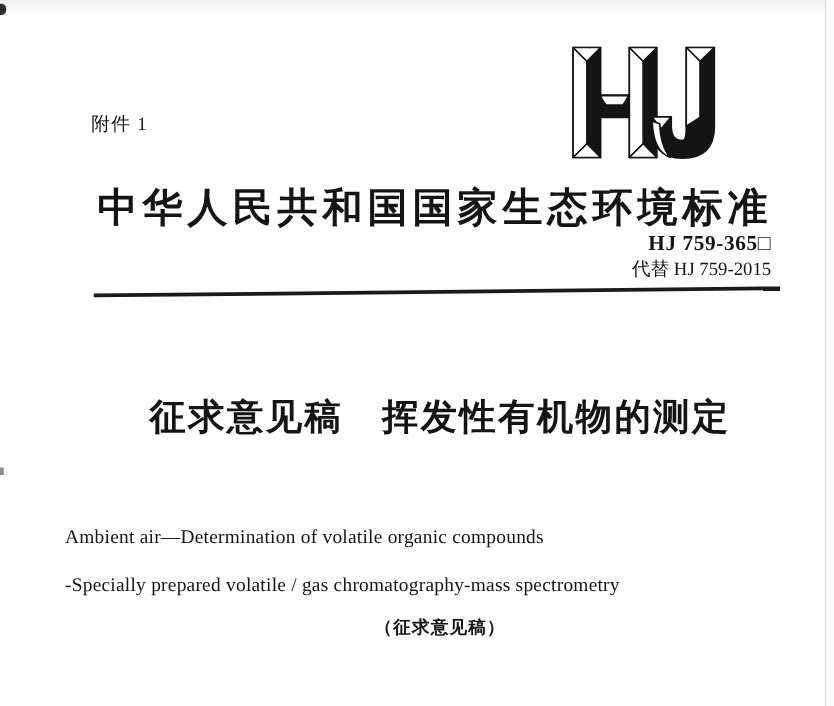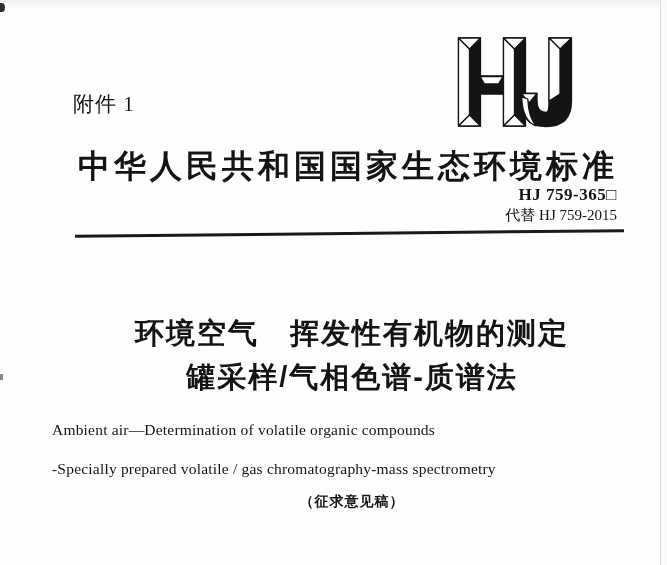--- a/index.html
+++ b/index.html
@@ -28,21 +28,21 @@
   }
   .abs { position: absolute; }
 
   .edge-line { left: 660px; top: 0; width: 1px; height: 565px; background: #dcdcdc; }
   .speck-top { left: 0; top: 3px; width: 5px; height: 9px; background: #2c2c2c;
                border-radius: 0 70% 70% 0 / 0 50% 50% 0; }
   .speck-left { left: 0; top: 374px; width: 3px; height: 6px; background: #8a8a8a; }
 
   .attachment {
     left: 73px; top: 90px;
-    font-size: 21px; letter-spacing: 1px; text-align: right;
+    font-size: 15px; letter-spacing: 1px; text-align: right;
   }
 
   .logo { left: 457px; top: 37px; width: 132px; height: 92px; }
 
   .heading {
     left: 78px; top: 145px; margin: 0;
     font-size: 32px; font-weight: bold;
     letter-spacing: 4px; white-space: nowrap;
     font-family: "Liberation Serif", "DejaVu Serif", serif;
   }
@@ -123,23 +123,22 @@
   </svg>
 
   <h1 class="abs heading">中华人民共和国国家生态环境标准</h1>
 
   <div class="abs std-no">HJ 759-365□</div>
 
   <div class="abs replaces">代替 HJ 759-2015</div>
 
   <div class="abs rule"></div>
 
-  <div class="abs cn-title cn-line1">环境空气　挥发性有机物的测定</div>
+  <div class="abs cn-title cn-line1">征求意见稿　挥发性有机物的测定</div>
 
-  <div class="abs cn-title cn-line2">罐采样/气相色谱-质谱法</div>
 
   <div class="abs en-title en-line1">Ambient air—Determination of volatile organic compounds</div>
 
   <div class="abs en-title en-line2">-Specially prepared volatile / gas chromatography-mass spectrometry</div>
 
   <div class="abs draft">（征求意见稿）</div>
 
 </div>
 
 </body></html>

